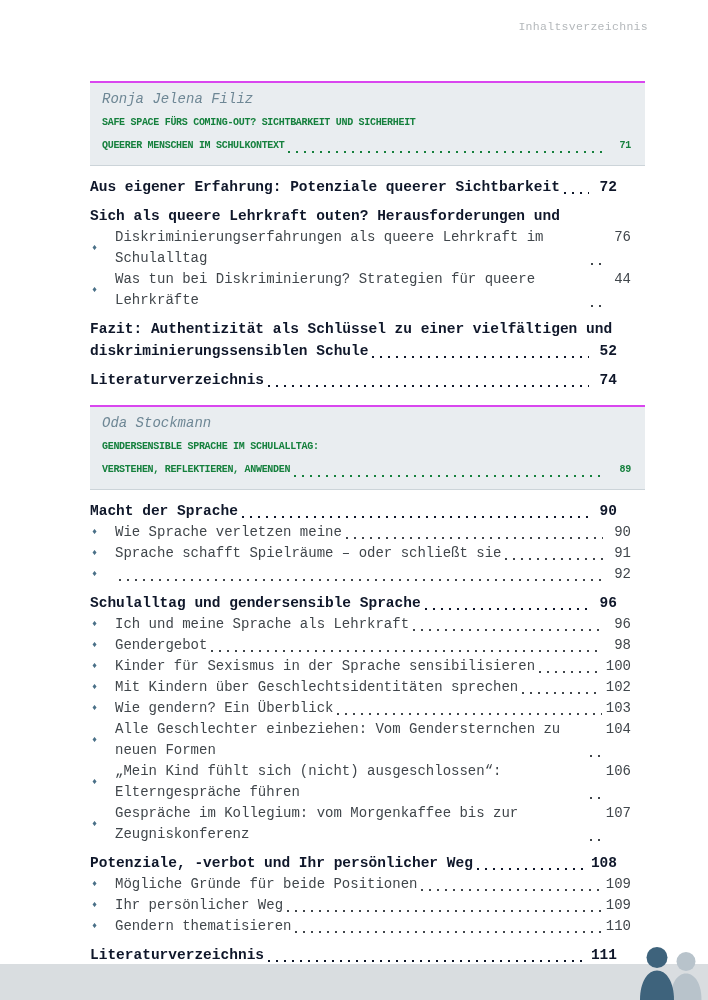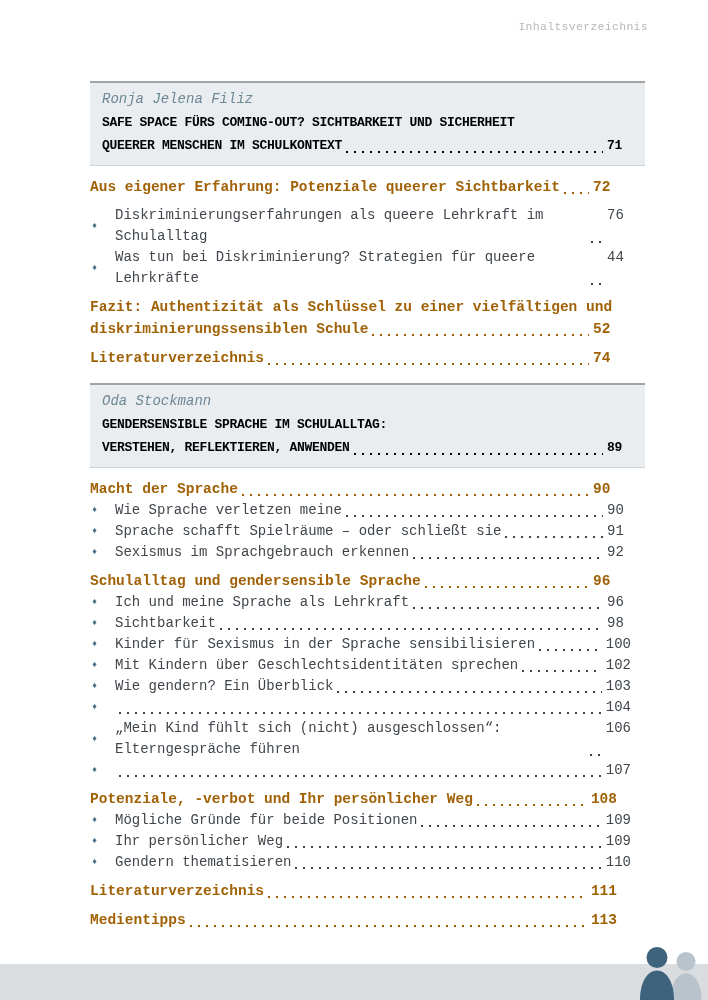--- a/index.html
+++ b/index.html
@@ -16,44 +16,44 @@
     font-size:11.5px;letter-spacing:0.3px;
     color:#b4b8bb;
   }
   
   .content{
     position:absolute;left:90px;top:81px;width:555px;
   }
   
   .chapter + .chapter{margin-top:14px;}
   .chapter-box{
-    border-top:2px solid #a3a3a3;
+    border-top:2px solid #d946ef;
     border-bottom:1px solid #ccd4d9;
     background:#e9edf0;
     padding:7px 14px 8px 12px;
     margin-bottom:10px;
   }
   .author{
     font-style:italic;
     font-size:14px;line-height:19px;
     color:#6e8795;
     margin-bottom:2px;
   }
   .title-line{
     font-weight:bold;
-    font-size:13px;line-height:23px;
+    font-size:10px;line-height:23px;
     letter-spacing:-0.3px;
-    color:#000000;
+    color:#15803d;
   }
   .flexline{display:flex;align-items:baseline;}
   
   .entries{margin-top:10px;}
   .row{font-size:14px;}
   .row.heading{
-    color:#a16207;font-weight:bold;
+    color:#0f172a;font-weight:bold;
     font-size:14.5px;line-height:22px;
     margin-top:7px;
   }
   .row.sub{
     display:flex;align-items:baseline;
     color:#40464b;
     line-height:21px;
   }
   .bullet{
     flex:none;width:23px;
@@ -67,21 +67,21 @@
   .hline{line-height:22px;}
   
   .leader{
     flex:1;height:2px;
     align-self:flex-end;
     margin:0 4px 4px 4px;
     background:repeating-linear-gradient(90deg,currentColor 0 2px,transparent 2px 8px);
     min-width:12px;
   }
   .page-num{
-    flex:none;min-width:24px;text-align:left;white-space:nowrap;
+    flex:none;min-width:24px;text-align:right;white-space:nowrap;
   }
   
   .bottom-band{
     position:absolute;left:0;right:0;bottom:0;height:36px;
     background:#d9dde0;
   }
   .people{
     position:absolute;right:3px;bottom:0;
     width:68px;height:60px;
   }
@@ -110,20 +110,21 @@
       </div>
       <div class="entries">
           <div class="row heading">
             <div class="hline flexline">
               <span>Aus eigener Erfahrung: Potenziale queerer Sichtbarkeit</span>
               <span class="leader"></span>
               <span class="page-num">72</span>
             </div>
           </div>
           <div class="row heading">
+            <div class="hline"><span>Sich als queere Lehrkraft outen? Herausforderungen und</span></div>
           </div>
           <div class="row sub">
             <span class="bullet">♦</span>
             <span>Diskriminierungserfahrungen als queere Lehrkraft im Schulalltag</span>
             <span class="leader"></span>
             <span class="page-num">76</span>
           </div>
           <div class="row sub">
             <span class="bullet">♦</span>
             <span>Was tun bei Diskriminierung? Strategien für queere Lehrkräfte</span>
@@ -175,40 +176,39 @@
             <span class="page-num">90</span>
           </div>
           <div class="row sub">
             <span class="bullet">♦</span>
             <span>Sprache schafft Spielräume – oder schließt sie</span>
             <span class="leader"></span>
             <span class="page-num">91</span>
           </div>
           <div class="row sub">
             <span class="bullet">♦</span>
-            <span>Sexismus im Sprachgebrauch erkennen</span>
             <span class="leader"></span>
             <span class="page-num">92</span>
           </div>
           <div class="row heading">
             <div class="hline flexline">
               <span>Schulalltag und gendersensible Sprache</span>
               <span class="leader"></span>
               <span class="page-num">96</span>
             </div>
           </div>
           <div class="row sub">
             <span class="bullet">♦</span>
             <span>Ich und meine Sprache als Lehrkraft</span>
             <span class="leader"></span>
             <span class="page-num">96</span>
           </div>
           <div class="row sub">
             <span class="bullet">♦</span>
-            <span>Sichtbarkeit</span>
+            <span>Gendergebot</span>
             <span class="leader"></span>
             <span class="page-num">98</span>
           </div>
           <div class="row sub">
             <span class="bullet">♦</span>
             <span>Kinder für Sexismus in der Sprache sensibilisieren</span>
             <span class="leader"></span>
             <span class="page-num">100</span>
           </div>
           <div class="row sub">
@@ -218,31 +218,33 @@
             <span class="page-num">102</span>
           </div>
           <div class="row sub">
             <span class="bullet">♦</span>
             <span>Wie gendern? Ein Überblick</span>
             <span class="leader"></span>
             <span class="page-num">103</span>
           </div>
           <div class="row sub">
             <span class="bullet">♦</span>
+            <span>Alle Geschlechter einbeziehen: Vom Gendersternchen zu neuen Formen</span>
             <span class="leader"></span>
             <span class="page-num">104</span>
           </div>
           <div class="row sub">
             <span class="bullet">♦</span>
             <span>„Mein Kind fühlt sich (nicht) ausgeschlossen“: Elterngespräche führen</span>
             <span class="leader"></span>
             <span class="page-num">106</span>
           </div>
           <div class="row sub">
             <span class="bullet">♦</span>
+            <span>Gespräche im Kollegium: vom Morgenkaffee bis zur Zeugniskonferenz</span>
             <span class="leader"></span>
             <span class="page-num">107</span>
           </div>
           <div class="row heading">
             <div class="hline flexline">
               <span>Potenziale, -verbot und Ihr persönlicher Weg</span>
               <span class="leader"></span>
               <span class="page-num">108</span>
             </div>
           </div>

